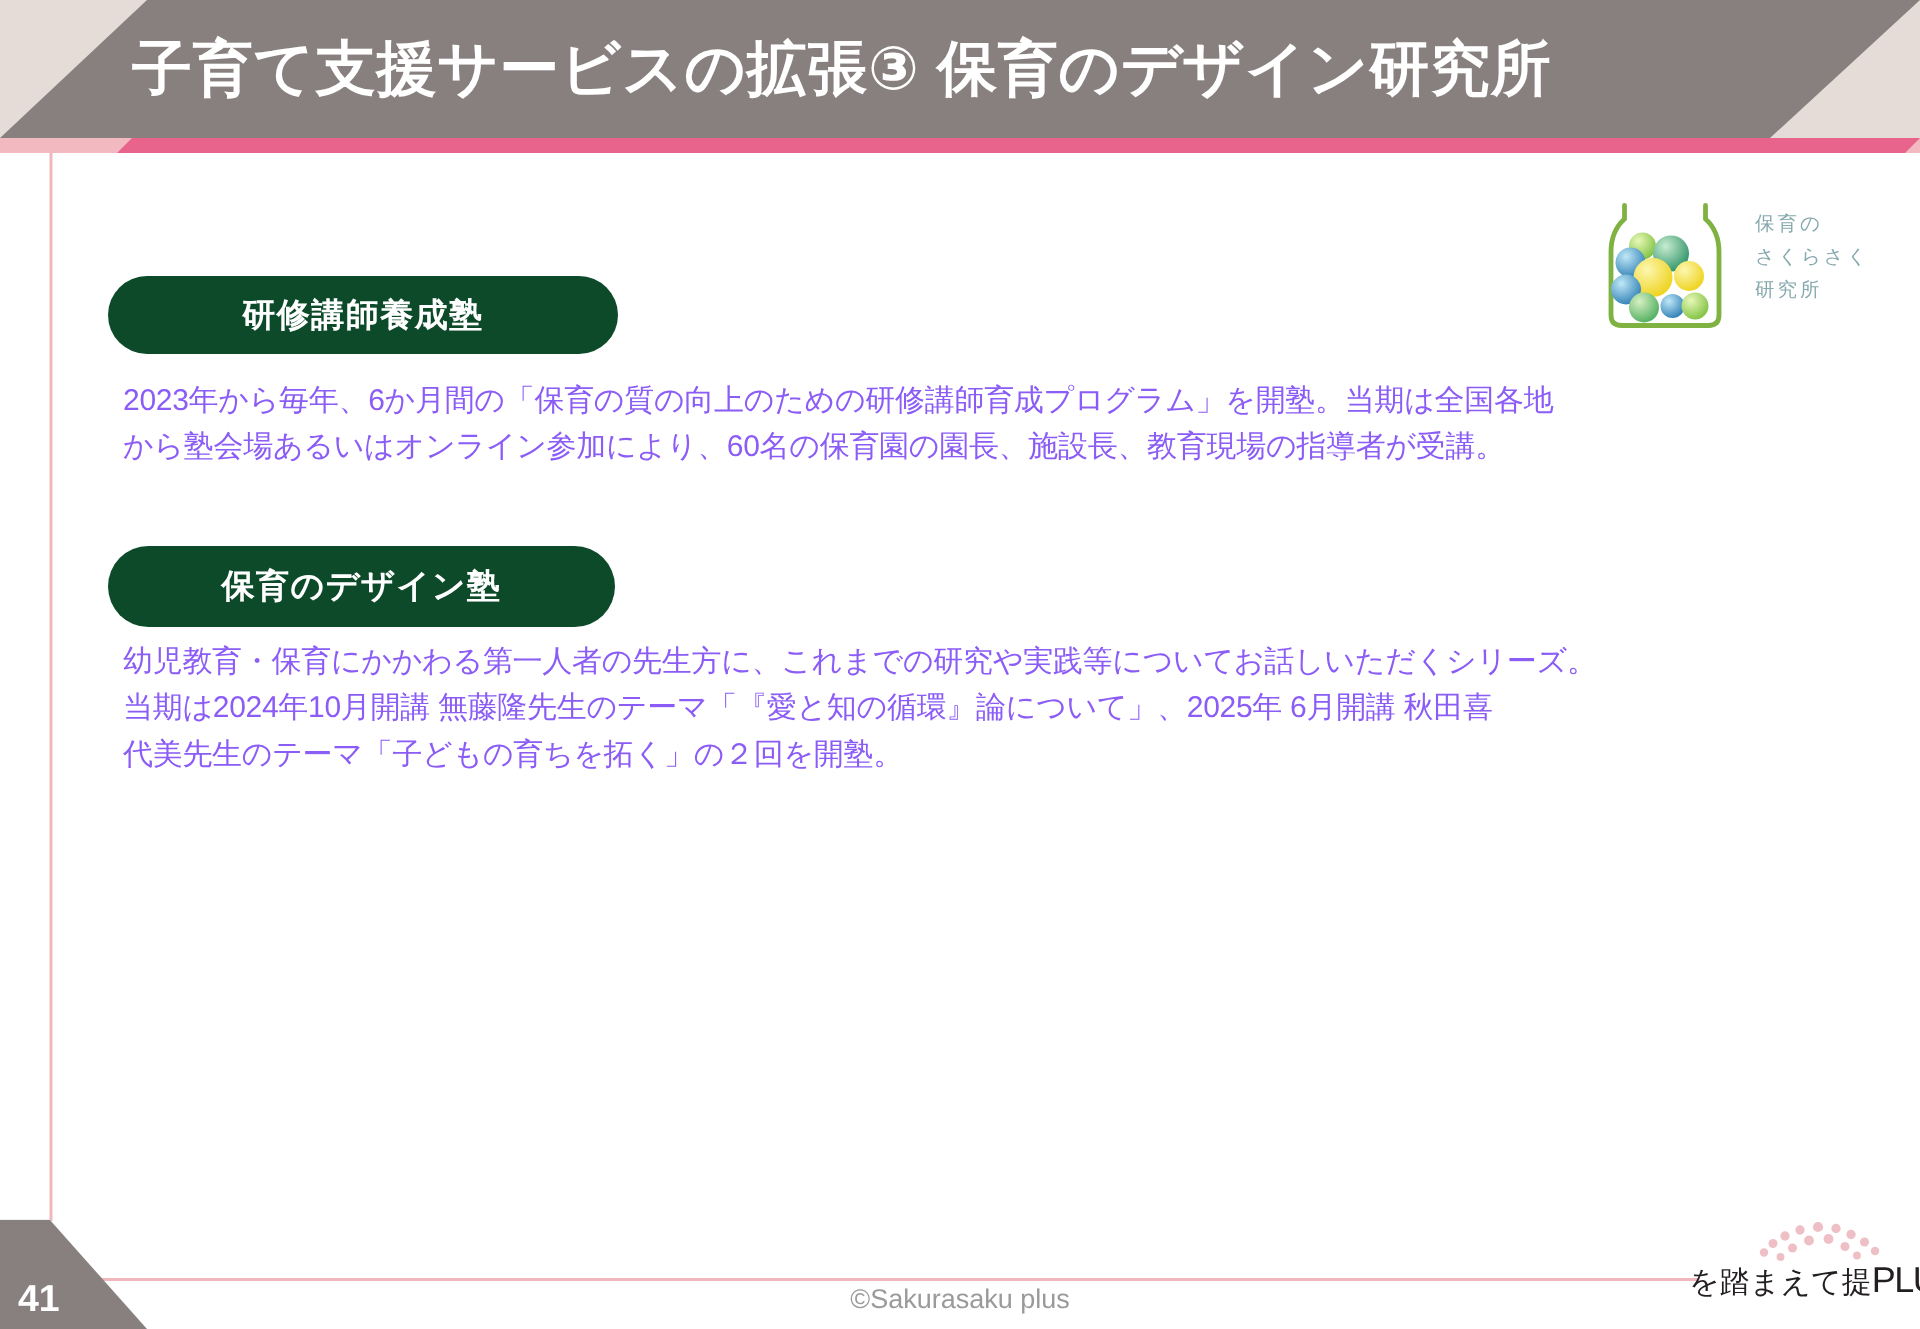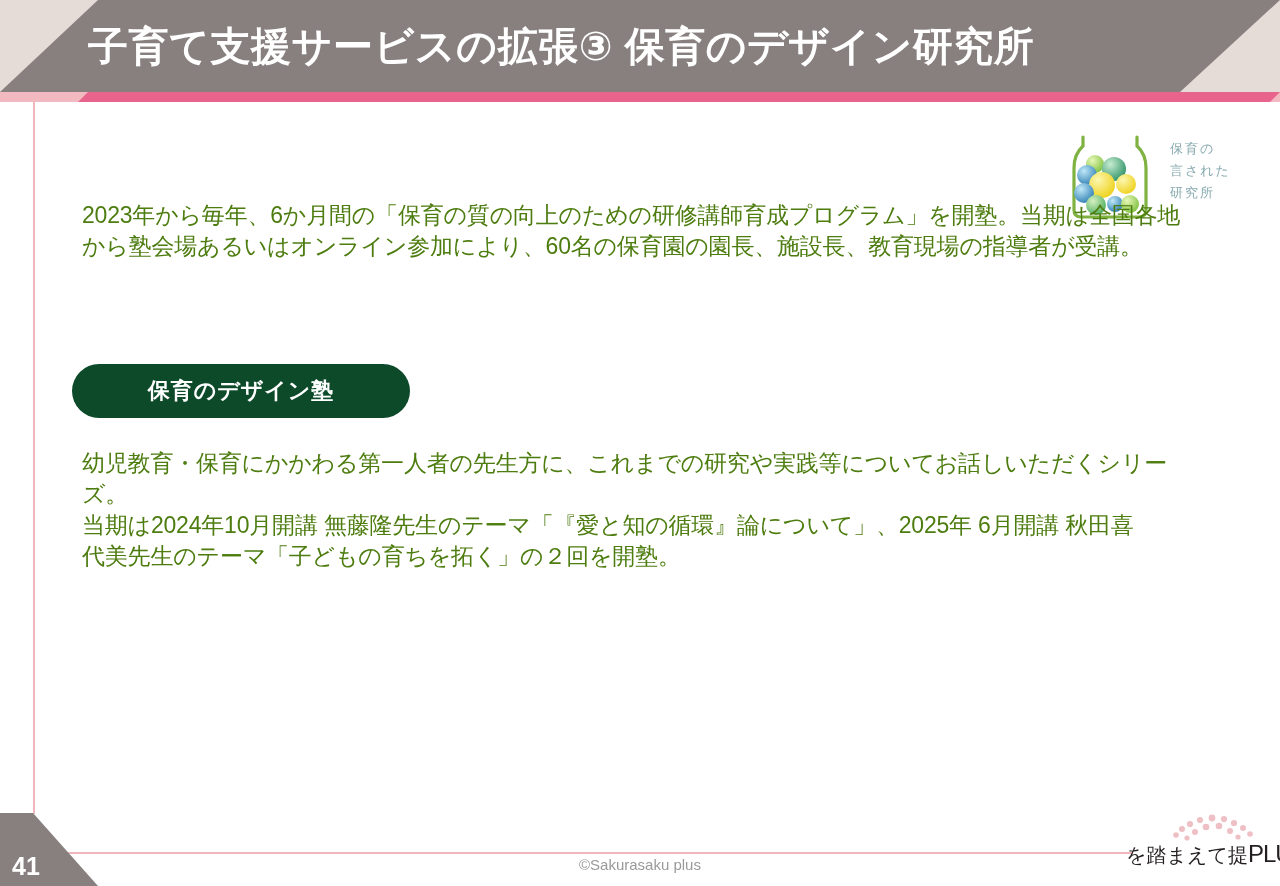--- a/index.html
+++ b/index.html
@@ -116,31 +116,31 @@
     box-sizing: border-box;
     white-space: nowrap;
   }
   .pill-1 { margin-left: 72px; width: 340px; height: 52px; line-height: 52px; }
   .pill-2 { margin-left: 72px; width: 338px; height: 54px; line-height: 54px; }
   .pill-3 { margin-left: 72px; width: 374px; height: 54px; line-height: 54px; }
 
   .para {
     margin-left: 82px;
     width: 1130px;
-    color: #4d7c0f;
-    font-size: 23px;
+    color: #8b5cf6;
+    font-size: 20px;
     line-height: 31px;
     letter-spacing: -0.2px;
     white-space: pre-line;
   }
 
   .sec1 { top: 184px; }
   .sec1 .para { margin-top: 16px; }
   .sec2 { top: 364px; }
-  .sec2 .para { margin-top: 30px; }
+  .sec2 .para { margin-top: 8px; }
   .sec3 { top: 552px; }
   .sec3 .para { margin-top: 22px; }
 
   
   .footer-rule {
     position: absolute;
     left: 33px;
     top: 852px;
     width: 1100px;
     height: 2px;
@@ -163,21 +163,21 @@
     font-size: 25px;
     font-weight: bold;
   }
   .copyright {
     position: absolute;
     left: 0;
     top: 856px;
     width: 1280px;
     text-align: center;
     color: #9a9a9a;
-    font-size: 15px;
+    font-size: 18px;
   }
 
   .brand {
     position: absolute;
     left: 1126px;
     top: 814px;
     width: 146px;
     height: 62px;
   }
   .brand-petals {
@@ -247,26 +247,27 @@
       <circle cx="25" cy="51" r="10" fill="url(#gA)"></circle>
       <circle cx="40" cy="61" r="13" fill="url(#gC)"></circle>
       <circle cx="64" cy="60" r="10" fill="url(#gC)"></circle>
       <circle cx="22" cy="69" r="10" fill="url(#gA)"></circle>
       <circle cx="34" cy="81" r="10" fill="url(#gE)"></circle>
       <circle cx="53" cy="80" r="8" fill="url(#gA)"></circle>
       <circle cx="68" cy="80" r="9" fill="url(#gB)"></circle>
     </svg>
     <div class="logo-caption">
       <div>保育の</div>
-      <div>言された</div>
+      <div>さくらさく</div>
       <div>研究所</div>
     </div>
   </div>
 
   <div class="section sec1">
+    <div class="pill pill-1">研修講師養成塾</div>
     <div class="para">2023年から毎年、6か月間の「保育の質の向上のための研修講師育成プログラム」を開塾。当期は全国各地
 から塾会場あるいはオンライン参加により、60名の保育園の園長、施設長、教育現場の指導者が受講。</div>
   </div>
 
   <div class="section sec2">
     <div class="pill pill-2">保育のデザイン塾</div>
     <div class="para">幼児教育・保育にかかわる第一人者の先生方に、これまでの研究や実践等についてお話しいただくシリーズ。
 当期は2024年10月開講 無藤隆先生のテーマ「『愛と知の循環』論について」、2025年 6月開講 秋田喜
 代美先生のテーマ「子どもの育ちを拓く」の２回を開塾。</div>
   </div>

